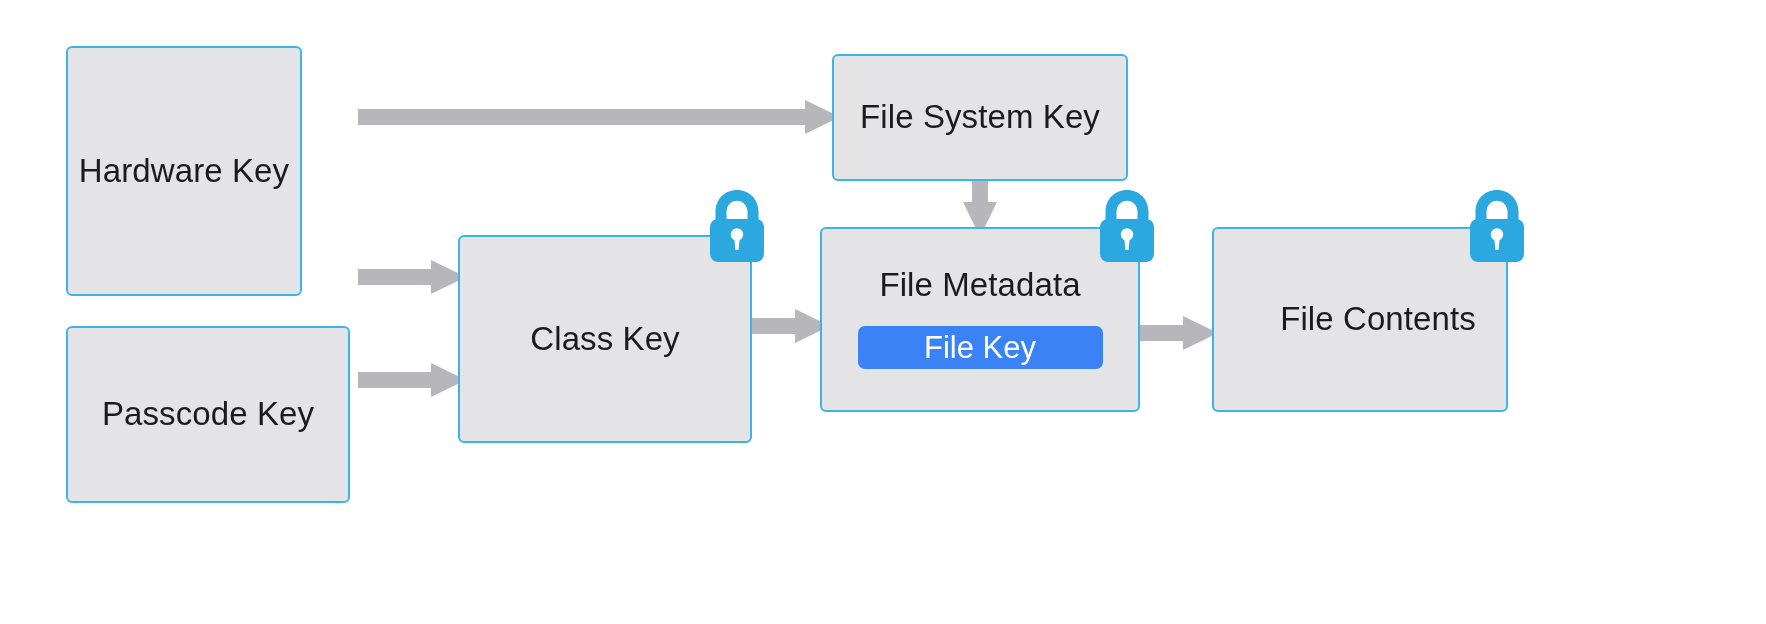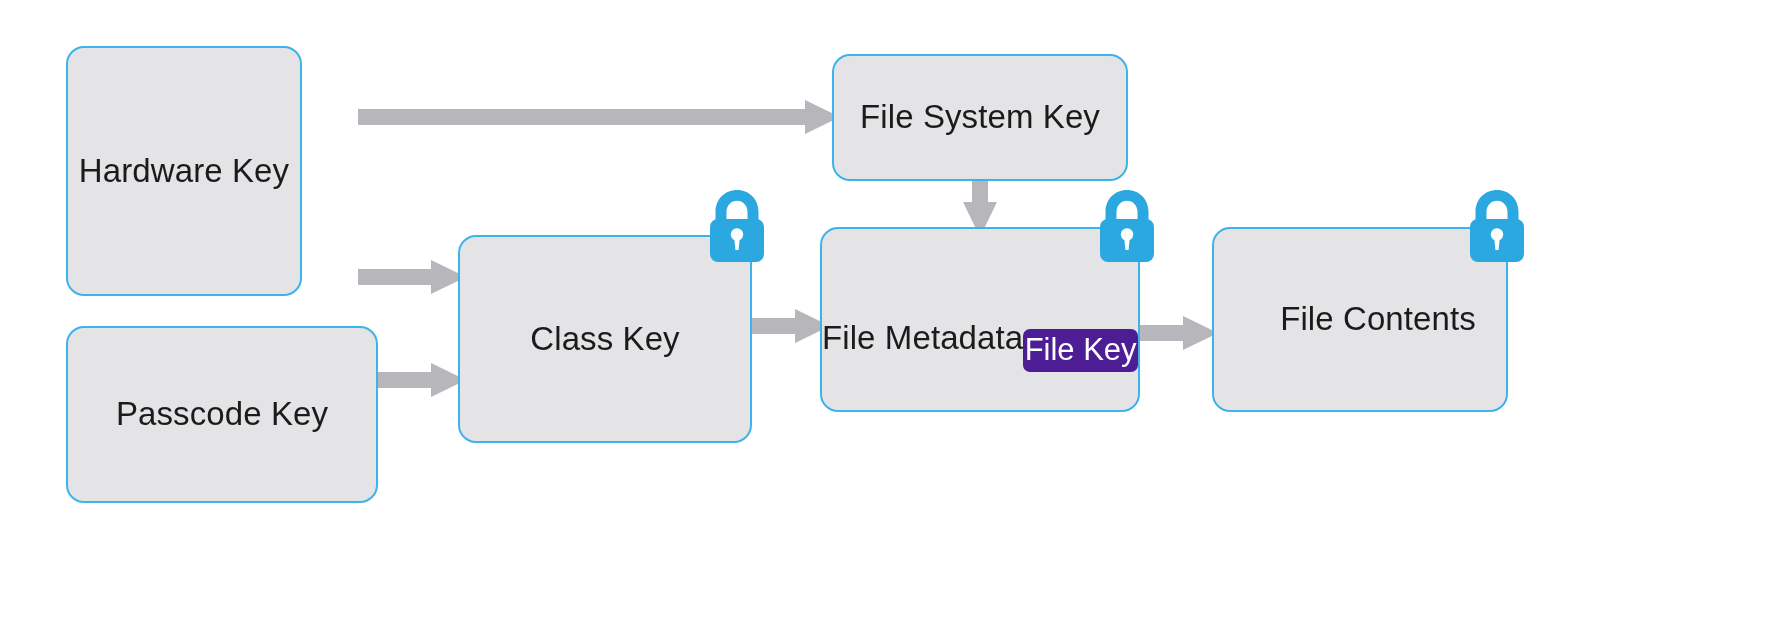--- a/index.html
+++ b/index.html
@@ -19,51 +19,51 @@
     background: #ffffff;
     overflow: hidden;
   }
 
   
   .node {
     position: absolute;
     box-sizing: border-box;
     background: #e4e4e6;
     border: 2px solid #3cb4ea;
-    border-radius: 18px;
+    border-radius: 6px;
     display: flex;
     align-items: center;
     justify-content: center;
     z-index: 2;
   }
   .node .node-label {
     font-size: 33px;
     line-height: 1.1;
     color: #1b1b1b;
     letter-spacing: 0.1px;
     text-align: center;
     white-space: nowrap;
   }
 
   
   #node-hardware-key { left: 66px;  top: 46px;  width: 236px; height: 250px; }
-  #node-passcode-key { left: 66px;  top: 326px; width: 312px; height: 177px; }
+  #node-passcode-key { left: 66px;  top: 326px; width: 284px; height: 177px; }
   #node-class-key    { left: 458px; top: 235px; width: 294px; height: 208px; }
   #node-file-system-key { left: 832px; top: 54px; width: 296px; height: 127px; }
   #node-file-metadata   { left: 820px; top: 227px; width: 320px; height: 185px;
-                          flex-direction: row; justify-content: flex-start;
+                          flex-direction: column; justify-content: flex-start;
                           padding-top: 38px; }
   #node-file-contents   { left: 1212px; top: 227px; width: 296px; height: 185px; padding-left: 36px; }
 
   
   .chip {
     margin-top: 23px;
     width: 245px;
     height: 43px;
-    background: #4c1d95;
+    background: #3b82f6;
     border-radius: 7px;
     display: flex;
     align-items: center;
     justify-content: center;
   }
   .chip .chip-label {
     font-size: 31px;
     color: #ffffff;
     white-space: nowrap;
   }

